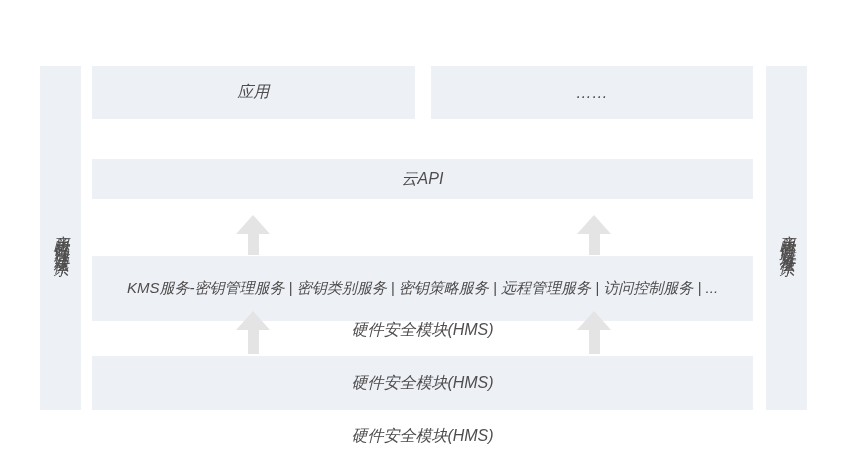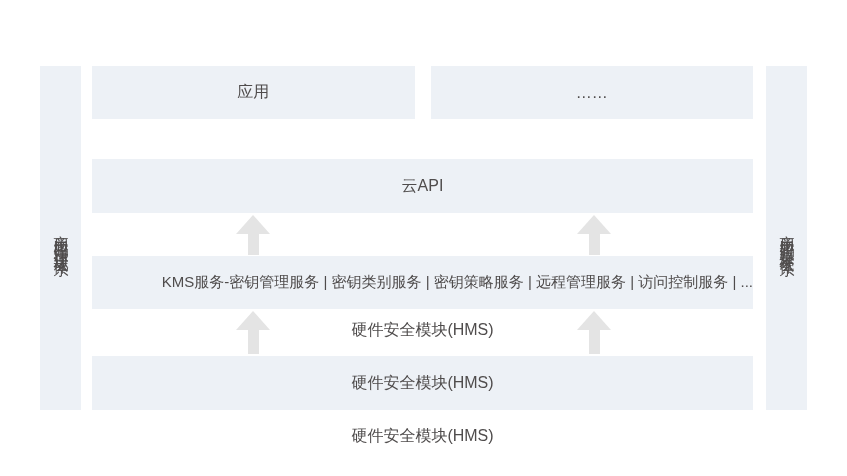--- a/index.html
+++ b/index.html
@@ -7,20 +7,21 @@
     padding: 0;
     background: #ffffff;
     font-family: "Liberation Sans", "DejaVu Sans", sans-serif;
   }
   .canvas {
     position: relative;
     width: 847px;
     height: 476px;
     background: #ffffff;
     overflow: hidden;
+    font-style: italic;
   }
   .box {
     background: #edf1f6;
     color: #4f4c4c;
     display: flex;
     align-items: center;
     justify-content: center;
   }
   
   .side-bar {
@@ -51,22 +52,22 @@
   .top-row .box {
     flex: 1;
     font-size: 16px;
   }
   
   .wide-row {
     position: absolute;
     left: 92px;
     width: 661px;
   }
-  .api-row { top: 159px; height: 54px; font-size: 16px; }
-  .kms-row { top: 256px; height: 53px; font-size: 15px; justify-content: flex-end; }
+  .api-row { top: 159px; height: 40px; font-size: 16px; }
+  .kms-row { top: 256px; height: 65px; font-size: 15px; }
   .hms-row {
     top: 356px; height: 54px; font-size: 16px;
     gap: 32px;
     flex-direction: column;
   }
   
   .up-arrow {
     position: absolute;
     width: 34px;
     display: flex;

